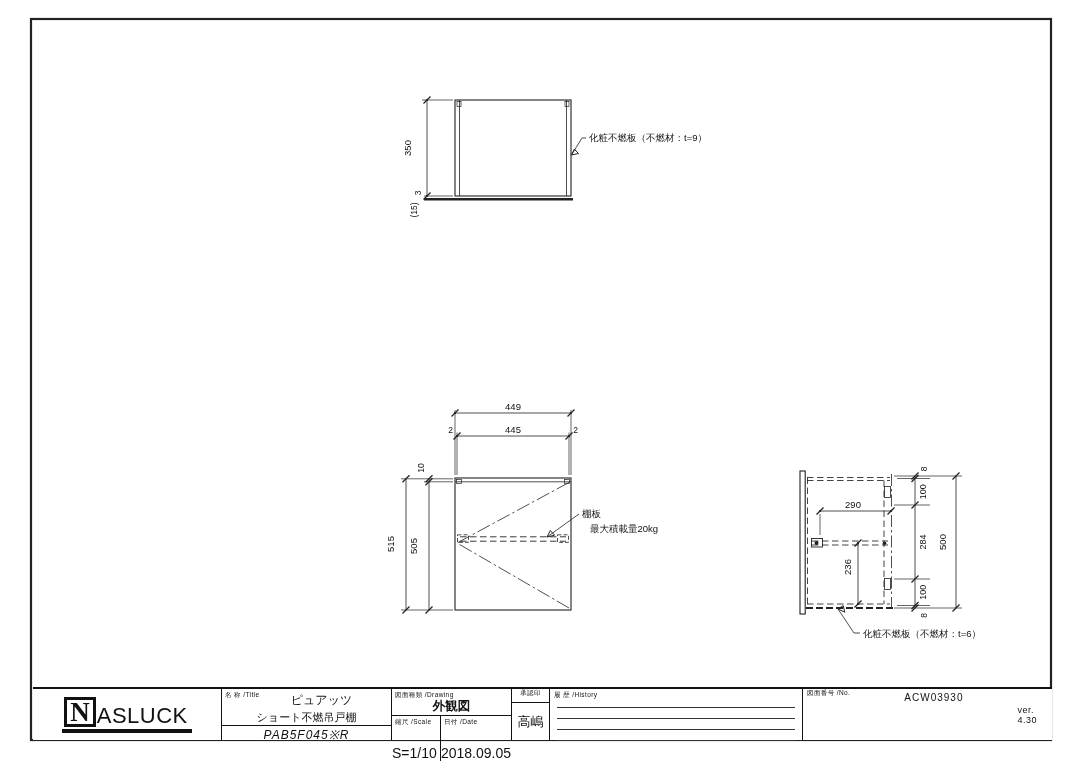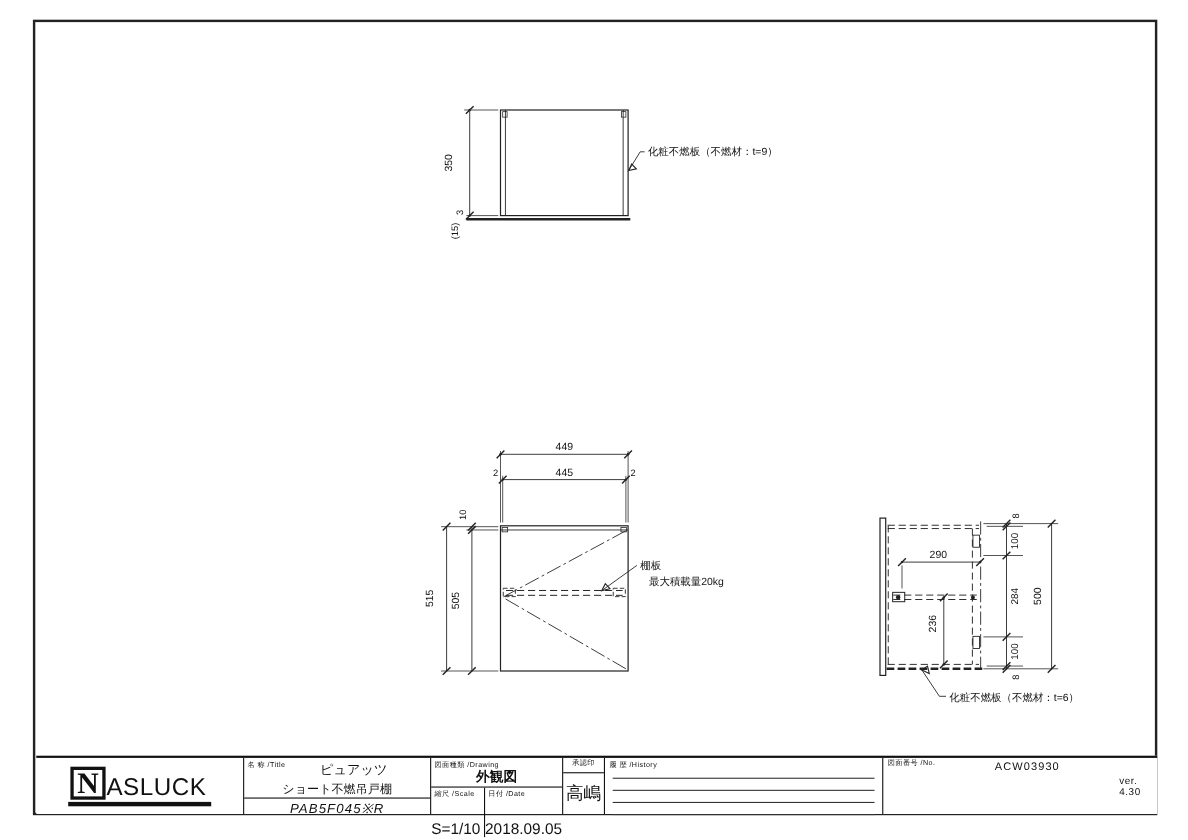--- a/index.html
+++ b/index.html
@@ -29,21 +29,21 @@
   .c-draw .top .lbl{position:absolute;left:3px;top:2px;}
   .dtype{text-align:center;font-size:12.5px;font-weight:bold;margin-top:9px;}
   .c-draw .bot{flex:1;display:flex;}
   .c-draw .bot>div{flex:1;position:relative;}
   .c-draw .bot>div:first-child{border-right:1.2px solid #111;}
   .c-draw .bot .lbl{position:absolute;left:3px;top:2px;}
   .dval{text-align:left;font-size:14px;margin-top:29px;white-space:nowrap;}
   
   .c-appr{width:38px;display:flex;flex-direction:column;}
   .c-appr .hd{height:13px;border-bottom:1.2px solid #111;text-align:center;}
-  .c-appr .vl{flex:1;display:flex;align-items:center;justify-content:center;font-size:16px;}
+  .c-appr .vl{flex:1;display:flex;align-items:center;justify-content:center;font-size:13px;}
   
   .c-check{width:152px;display:flex;flex-direction:column;}
   .c-check .hd{height:13px;border-bottom:1.2px solid #111;padding-left:3px;overflow:hidden;}
   .c-check .grid{flex:1;display:flex;}
   .c-check .col{flex:1;display:flex;flex-direction:column;border-right:1.2px solid #111;}
   .c-check .col:last-child{border-right:none;}
   .c-check .col .ch{height:11px;border-bottom:1.2px solid #111;text-align:center;font-size:6px;letter-spacing:.3px;}
   .c-check .col .cv{flex:1;display:flex;align-items:center;justify-content:center;font-size:10px;}
   
   .c-hist{width:253px;}

